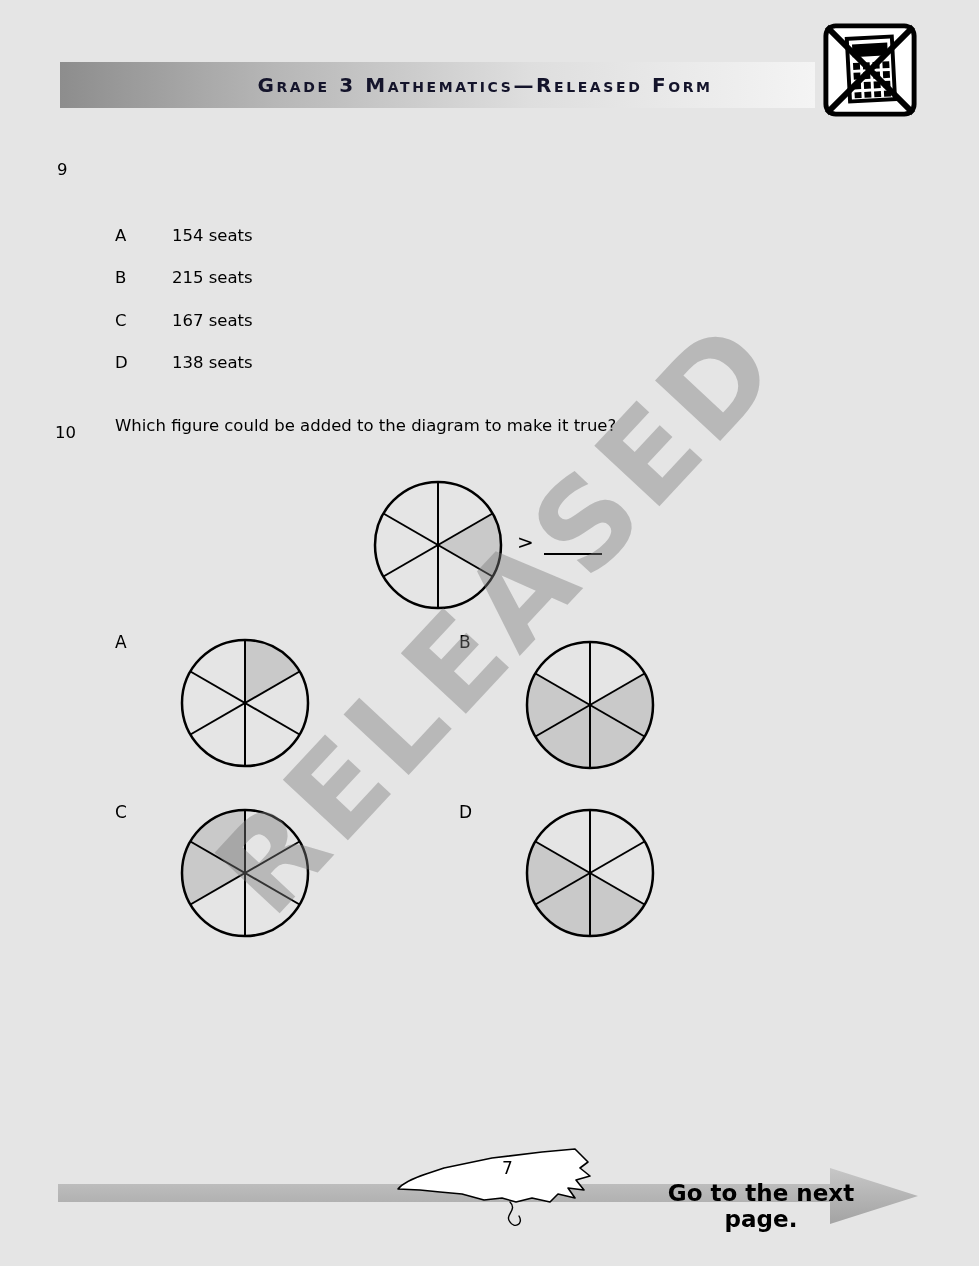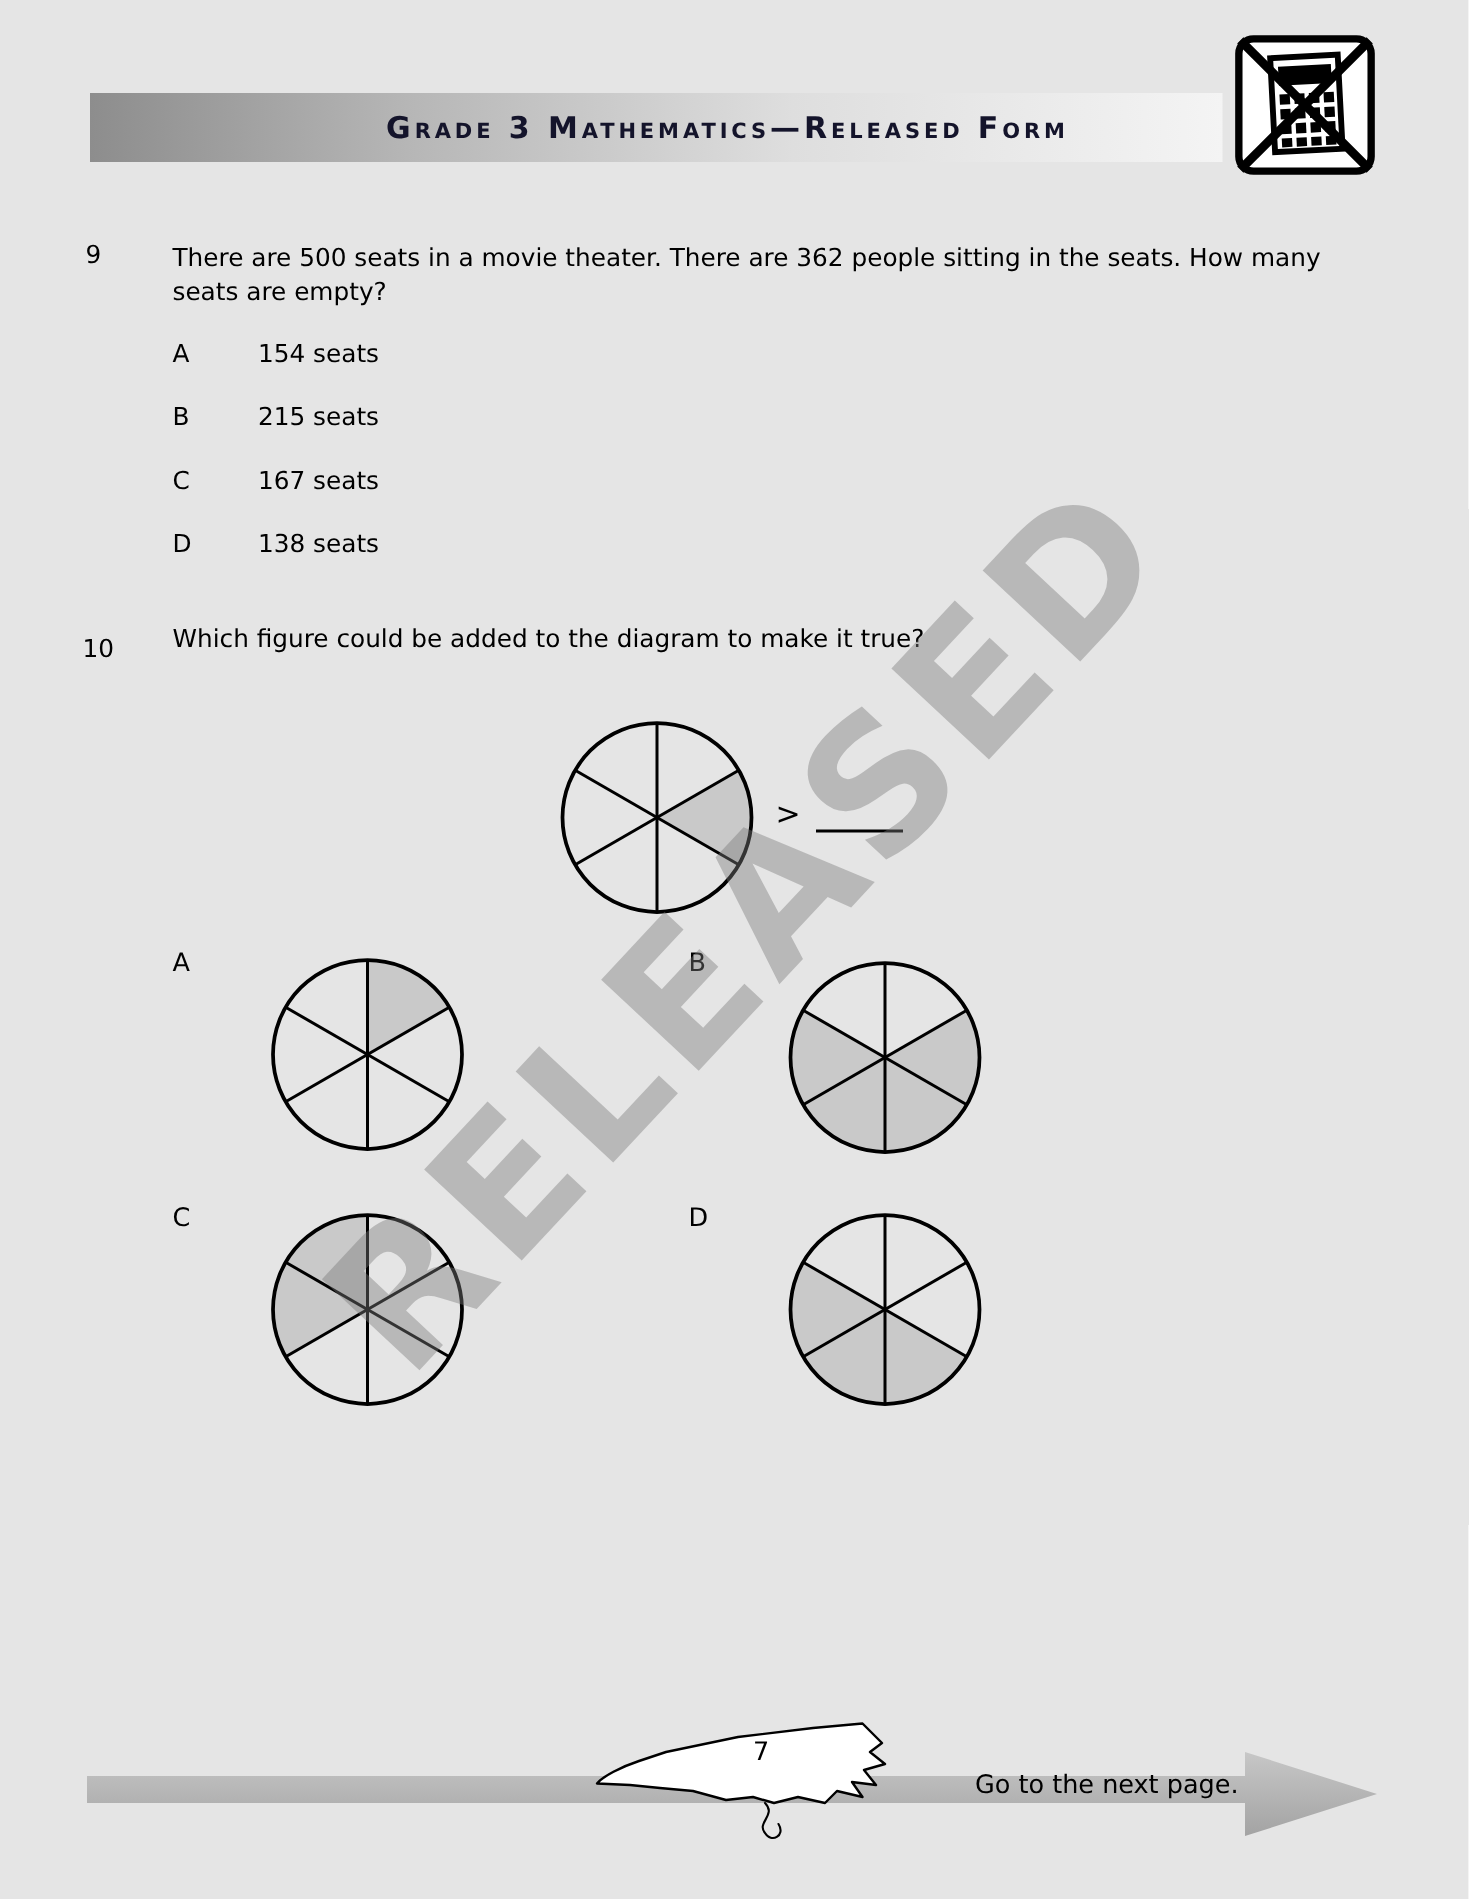--- a/index.html
+++ b/index.html
@@ -50,21 +50,21 @@
     line-height:160px; text-align:center; font-size:122px; font-weight:bold;
     letter-spacing:6px; color:rgba(122,122,122,0.42);
     transform:rotate(-47deg); transform-origin:center center;
     z-index:40; pointer-events:none; user-select:none; white-space:nowrap;
   }
 
   
   #arrow { position:absolute; left:58px; top:1160px; width:862px; height:72px; z-index:1; }
   #ncmap { position:absolute; left:392px; top:1142px; width:208px; height:92px; z-index:3; }
   #pgnum { position:absolute; left:502px; top:1158px; font-size:17px; z-index:4; }
-  #nexttext { position:absolute; left:650px; top:1180px; width:222px; text-align:left; font-size:17px; z-index:4; }
+  #nexttext { position:absolute; left:650px; top:1180px; width:222px; text-align:center; font-size:23px; z-index:4;font-weight:bold; }
 </style>
 </head>
 <body>
 
 <div class="page">
 
   <div class="header-bar">
     <div class="header-title">Grade 3 Mathematics—Released Form</div>
   </div>
 
@@ -90,21 +90,20 @@
           <rect x="43" y="72" width="7" height="6"></rect>
           <rect x="53" y="72" width="7" height="6"></rect>
           <rect x="63" y="72" width="7" height="6"></rect>
       </g>
     </g>
     <line x1="6" y1="6" x2="94" y2="94" stroke="#000" stroke-width="6"></line>
     <line x1="94" y1="6" x2="6" y2="94" stroke="#000" stroke-width="6"></line>
   </svg>
 
   <div class="qnum" id="q9num">9</div>
-  <div class="qtext" id="q9text">There are 500 seats in a movie theater. There are 362 people sitting in the seats. How many seats are empty?</div>
 
   <div class="choice-row" id="q9cA">
     <span class="choice-letter">A</span><span>154 seats</span>
   </div>
   <div class="choice-row" id="q9cB">
     <span class="choice-letter">B</span><span>215 seats</span>
   </div>
   <div class="choice-row" id="q9cC">
     <span class="choice-letter">C</span><span>167 seats</span>
   </div>

